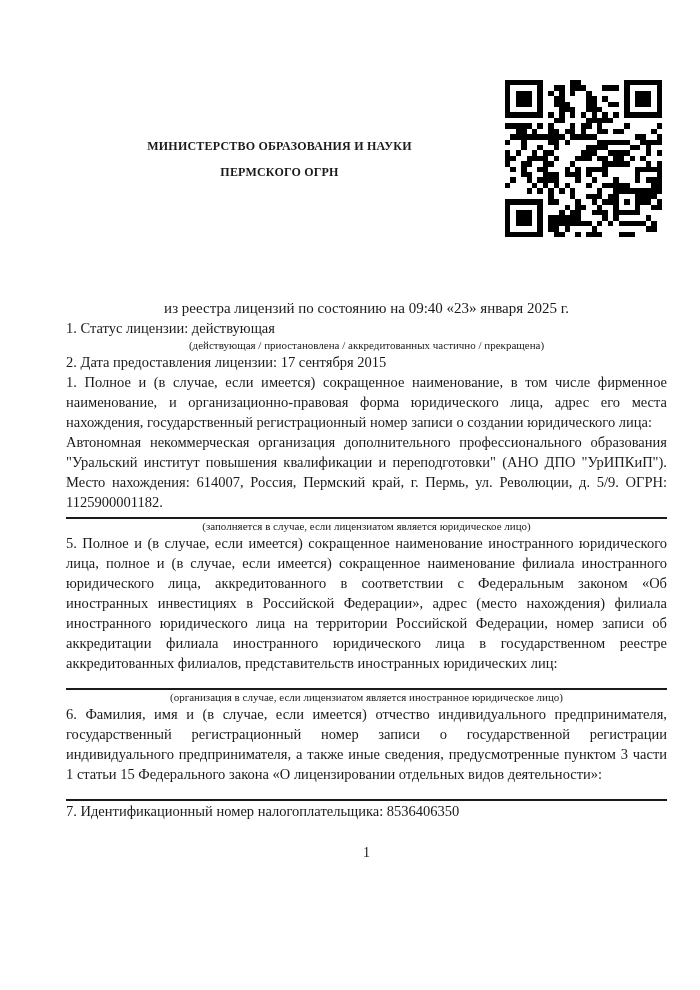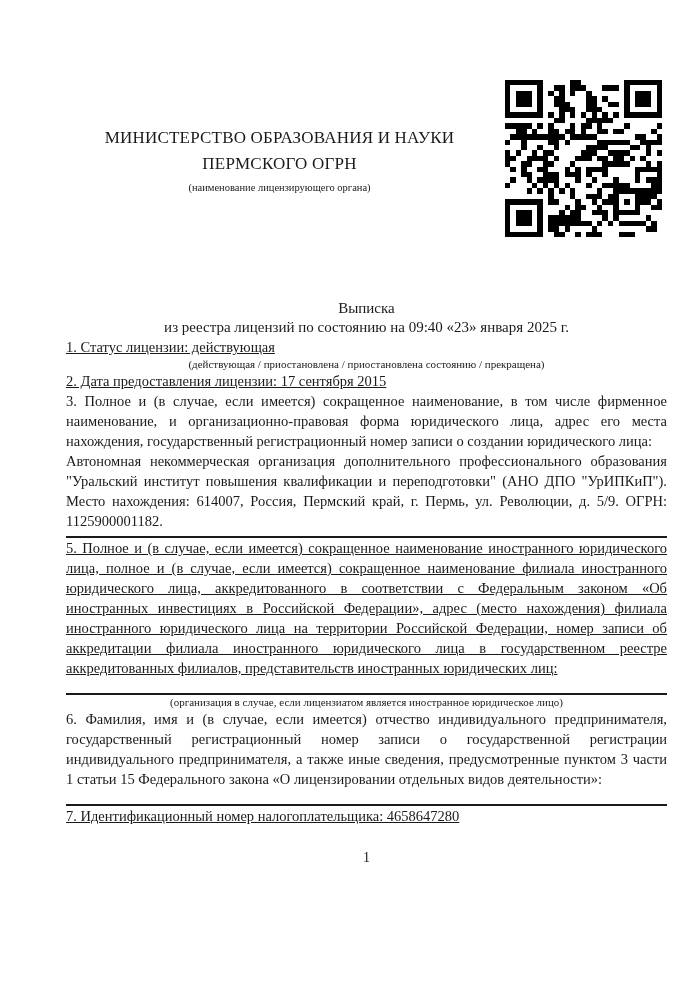--- a/index.html
+++ b/index.html
@@ -25,22 +25,22 @@
     align-items: center;
     padding: 80px 38px 0 66px;
     box-sizing: border-box;
   }
   .ministry-block {
     flex: 1;
     text-align: center;
     padding-right: 12px;
   }
   .ministry-name {
-    font-weight: normal;
-    font-size: 17px;
+    font-weight: bold;
+    font-size: 12px;
     line-height: 26px;
     letter-spacing: 0.2px;
   }
   .ministry-caption {
     font-size: 10.5px;
     margin-top: 5px;
   }
   .qr-box {
     width: 157px;
     height: 157px;
@@ -55,27 +55,27 @@
     font-size: 15px;
     line-height: 19px;
   }
   
   .content {
     padding: 0 33px 0 66px;
     font-size: 14.5px;
     line-height: 20px;
   }
   .content p { margin: 0; }
-  .item-line { margin-top: 0; text-decoration: underline; }
+  .item-line { margin-top: 0; }
   .mt-item1   { margin-top: 26px; }
   .mt-caption { margin-top: 2px; }
   .mt-item2   { margin-top: 18px; }
   .mt-item3   { margin-top: 14px; }
   .mt-item4   { margin-top: 11px; }
-  .mt-item5   { margin-top: 14px; text-decoration: underline; }
+  .mt-item5   { margin-top: 14px; }
   .mt-item6   { margin-top: 17px; }
   .mt-item7   { margin-top: 26px; }
   .just { text-align: justify; }
   .caption {
     font-size: 11px;
     line-height: 14px;
     text-align: center;
   }
   .fill-rule {
     border: 0;
@@ -93,21 +93,20 @@
 </style>
 </head>
 <body>
 
 <div class="page">
 
   <div class="header-row">
     <div class="ministry-block">
       <div class="ministry-name">МИНИСТЕРСТВО ОБРАЗОВАНИЯ И НАУКИ</div>
       <div class="ministry-name">ПЕРМСКОГО ОГРН</div>
-      <div class="ministry-caption">(наименование лицензирующего органа)</div>
     </div>
     <div class="qr-box">
       <svg id="qr-svg" viewBox="0 0 29 29" shape-rendering="crispEdges" aria-hidden="true">
           <rect x="0" y="0" width="7" height="7" fill="#000"></rect>
           <rect x="1" y="1" width="5" height="5" fill="#fff"></rect>
           <rect x="2" y="2" width="3" height="3" fill="#000"></rect>
           <rect x="22" y="0" width="7" height="7" fill="#000"></rect>
           <rect x="23" y="1" width="5" height="5" fill="#fff"></rect>
           <rect x="24" y="2" width="3" height="3" fill="#000"></rect>
           <rect x="0" y="22" width="7" height="7" fill="#000"></rect>
@@ -405,41 +404,41 @@
           <rect x="16" y="28" width="1" height="1" fill="#000"></rect>
           <rect x="17" y="28" width="1" height="1" fill="#000"></rect>
           <rect x="21" y="28" width="1" height="1" fill="#000"></rect>
           <rect x="22" y="28" width="1" height="1" fill="#000"></rect>
           <rect x="23" y="28" width="1" height="1" fill="#000"></rect>
         </svg>
     </div>
   </div>
 
   <div class="title-block">
-    <div>Выписка</div>
     <div>из реестра лицензий по состоянию на 09:40 «23» января 2025 г.</div>
   </div>
 
   <div class="content">
 
     <p class="item-line mt-item1">1. Статус лицензии: действующая</p>
-    <p class="caption mt-caption">(действующая / приостановлена / приостановлена состоянию / прекращена)</p>
+    <p class="caption mt-caption">(действующая / приостановлена / аккредитованных частично / прекращена)</p>
 
 
     <p class="item-line mt-item3">2. Дата предоставления лицензии: 17 сентября 2015</p>
 
-    <p class="just mt-item4">3. Полное и (в случае, если имеется) сокращенное наименование, в том числе фирменное наименование, и организационно-правовая форма юридического лица, адрес его места нахождения, государственный регистрационный номер записи о создании юридического лица:</p>
+    <p class="just mt-item4">1. Полное и (в случае, если имеется) сокращенное наименование, в том числе фирменное наименование, и организационно-правовая форма юридического лица, адрес его места нахождения, государственный регистрационный номер записи о создании юридического лица:</p>
     <p class="just">Автономная некоммерческая организация дополнительного профессионального образования "Уральский институт повышения квалификации и переподготовки" (АНО ДПО "УрИПКиП"). Место нахождения: 614007, Россия, Пермский край, г. Пермь, ул. Революции, д. 5/9. ОГРН: 1125900001182.</p>
     <hr class="fill-rule rule-after-text">
+    <p class="caption caption-after-rule">(заполняется в случае, если лицензиатом является юридическое лицо)</p>
 
     <p class="just mt-item5">5. Полное и (в случае, если имеется) сокращенное наименование иностранного юридического лица, полное и (в случае, если имеется) сокращенное наименование филиала иностранного юридического лица, аккредитованного в соответствии с Федеральным законом «Об иностранных инвестициях в Российской Федерации», адрес (место нахождения) филиала иностранного юридического лица на территории Российской Федерации, номер записи об аккредитации филиала иностранного юридического лица в государственном реестре аккредитованных филиалов, представительств иностранных юридических лиц:</p>
     <hr class="fill-rule rule-standalone">
     <p class="caption caption-after-rule">(организация в случае, если лицензиатом является иностранное юридическое лицо)</p>
 
     <p class="just mt-item6">6. Фамилия, имя и (в случае, если имеется) отчество индивидуального предпринимателя, государственный регистрационный номер записи о государственной регистрации индивидуального предпринимателя, а также иные сведения, предусмотренные пунктом 3 части 1 статьи 15 Федерального закона «О лицензировании отдельных видов деятельности»:</p>
     <hr class="fill-rule rule-standalone">
 
-    <p class="item-line mt-item7">7. Идентификационный номер налогоплательщика: 4658647280</p>
+    <p class="item-line mt-item7">7. Идентификационный номер налогоплательщика: 8536406350</p>
 
     <div class="page-number">1</div>
   </div>
 
 </div>
 
 </body></html>

